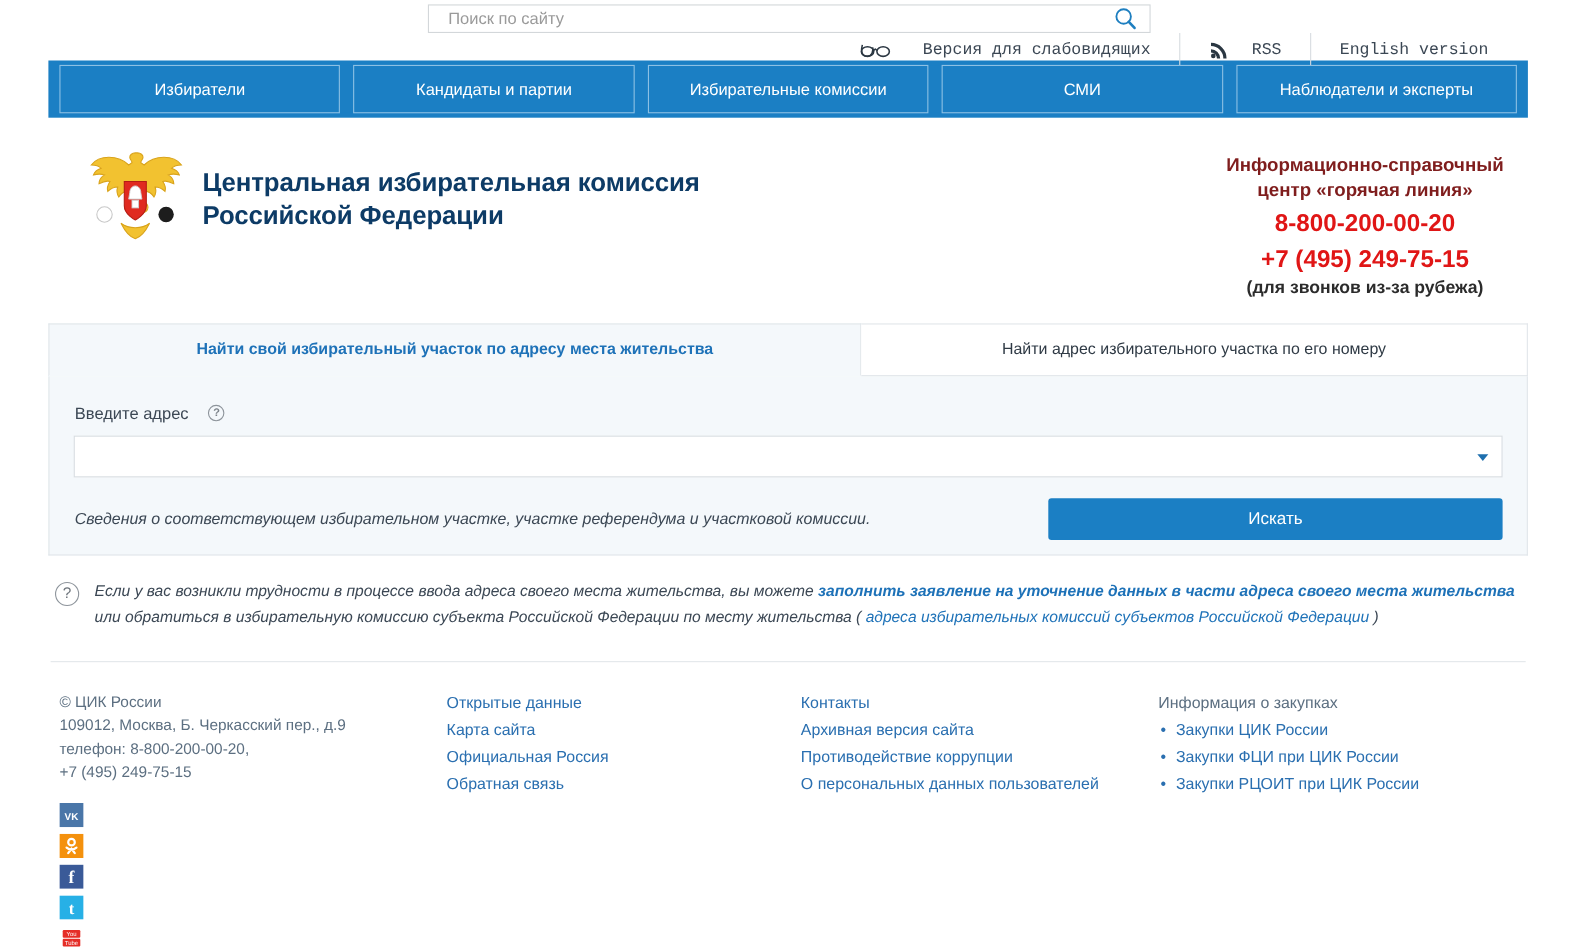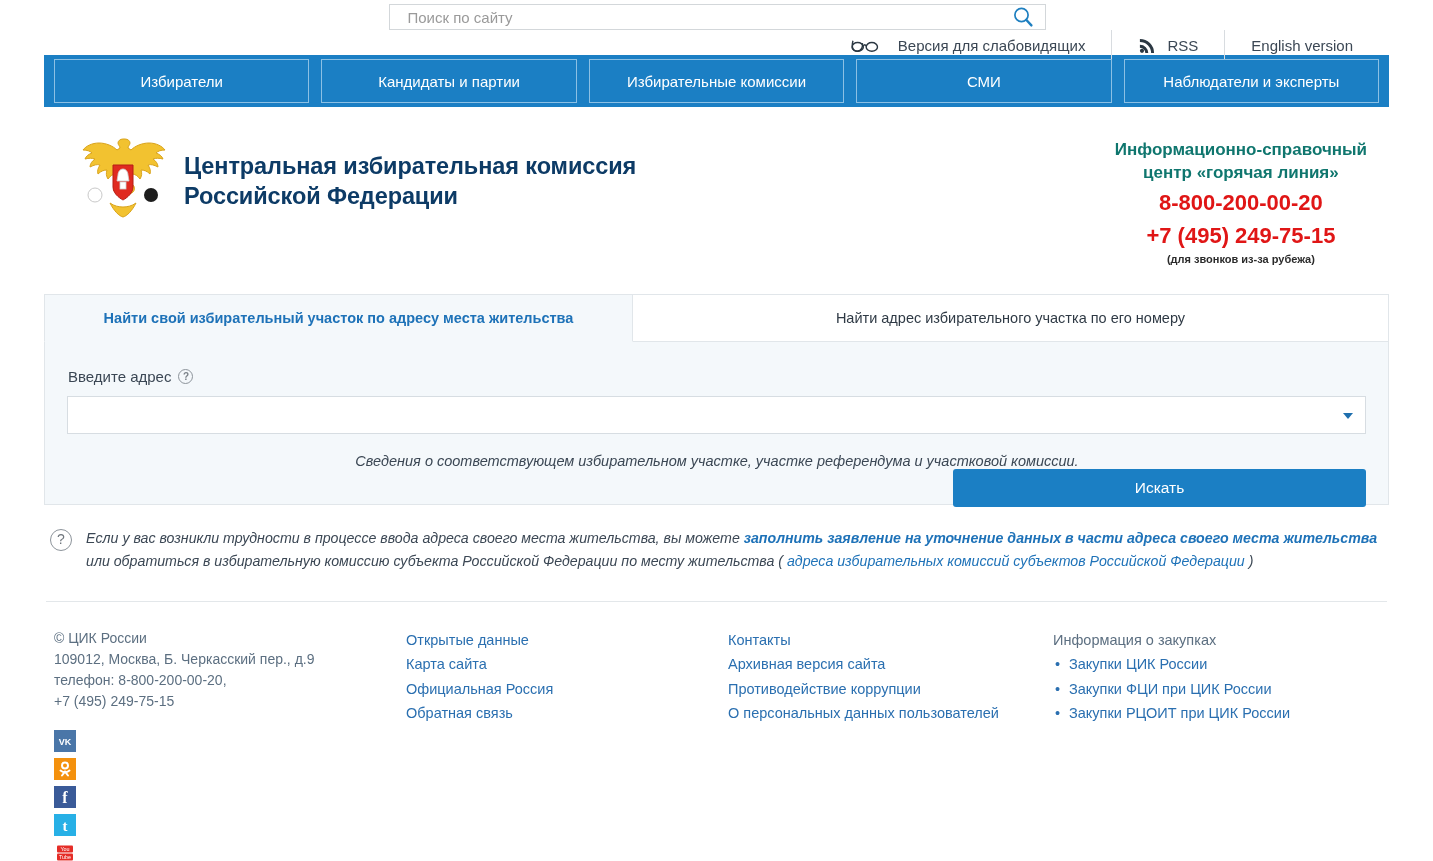--- a/index.html
+++ b/index.html
@@ -41,23 +41,23 @@
   .search-icon { width: 24px; height: 24px; display:block; cursor:pointer; }
 
   .top-links {
     margin-left: auto;
     display: flex;
     align-items: center;
     height: 40px;
     padding-right: 10px;
   }
   .top-link {
-    display: flex; align-items: center; gap: 10px;
+    display: flex; align-items: center; gap: 20px;
     color: #3b4754; font-size: 15px; text-decoration: none;
-    padding: 0 26px; height: 30px; cursor: pointer;
+    padding: 0 26px; height: 30px; cursor: pointer; font-family: Liberation Mono, monospace;
   }
   .top-link + .top-link { border-left: 1px solid #d8dce0; }
   .glasses-icon svg, .rss-icon svg { display: block; }
 
   
   .nav {
     background: #1b7fc4;
     height: 52px;
     display: flex;
     align-items: center;
@@ -92,35 +92,35 @@
     line-height: 1.28;
     letter-spacing: -0.1px;
   }
   .hotline {
     margin-left: auto;
     text-align: center;
     padding-right: 22px;
     padding-top: 6px;
   }
   .hotline-title {
-    color: #0f766e;
+    color: #7f1d1d;
     font-weight: bold;
     font-size: 17px;
     line-height: 1.33;
   }
   .hotline-phone {
     color: #e01616;
     font-weight: bold;
     font-size: 22px;
     line-height: 1.32;
     margin-top: 4px;
   }
   .hotline-note {
     color: #2b2b2b;
-    font-size: 11px;
+    font-size: 16px;
     font-weight: bold;
     margin-top: 3px;
   }
 
   
   .title-row {
     display: flex;
     align-items: center;
     padding: 0 0 0 1px;
     height: 56px;
@@ -152,39 +152,39 @@
   .tab {
     height: 48px;
     display: flex; align-items: center; justify-content: center;
     font-size: 14.5px;
     cursor: pointer;
     border: 1px solid #e1e6ea;
     background: #ffffff;
     color: #2f3a45;
   }
   .tab.active {
-    width: 589px;
+    width: 739px;
     background: #f4f8fb;
     color: #1e72b8;
     font-weight: bold;
     border-bottom-color: #f4f8fb;
   }
   .tab.inactive { flex: 1; border-left: 0; }
 
   .panel-body {
     background: #f4f8fb;
     border: 1px solid #e1e6ea;
     border-top: 0;
     padding: 26px 22px 24px 22px;
     height: 163px;
   }
   .field-label {
     color: #3b4754;
     font-size: 15px;
-    display: flex; align-items: center; gap: 7px;
+    display: flex; gap: 18px;
     margin-bottom: 11px;
     margin-left: 1px;
   }
   .qmark {
     width: 15px; height: 15px; border-radius: 50%;
     border: 1px solid #8d949b; color: #7b8289;
     font-size: 10px; line-height: 13px; text-align: center;
     display: inline-block; font-weight: bold; cursor: pointer;
   }
   .address-select {
@@ -205,21 +205,20 @@
     width: 0; height: 0;
     border-left: 5px solid transparent;
     border-right: 5px solid transparent;
     border-top: 6px solid #1e6fae;
     cursor: pointer;
   }
   .panel-foot {
     margin-top: 19px;
     display: flex;
     align-items: center;
-    flex-direction: column;
   }
   .hint {
     font-style: italic;
     font-size: 14.5px;
     color: #3b4754;
     margin-left: 1px;
   }
   .search-btn {
     margin-left: auto;
     width: 413px;

